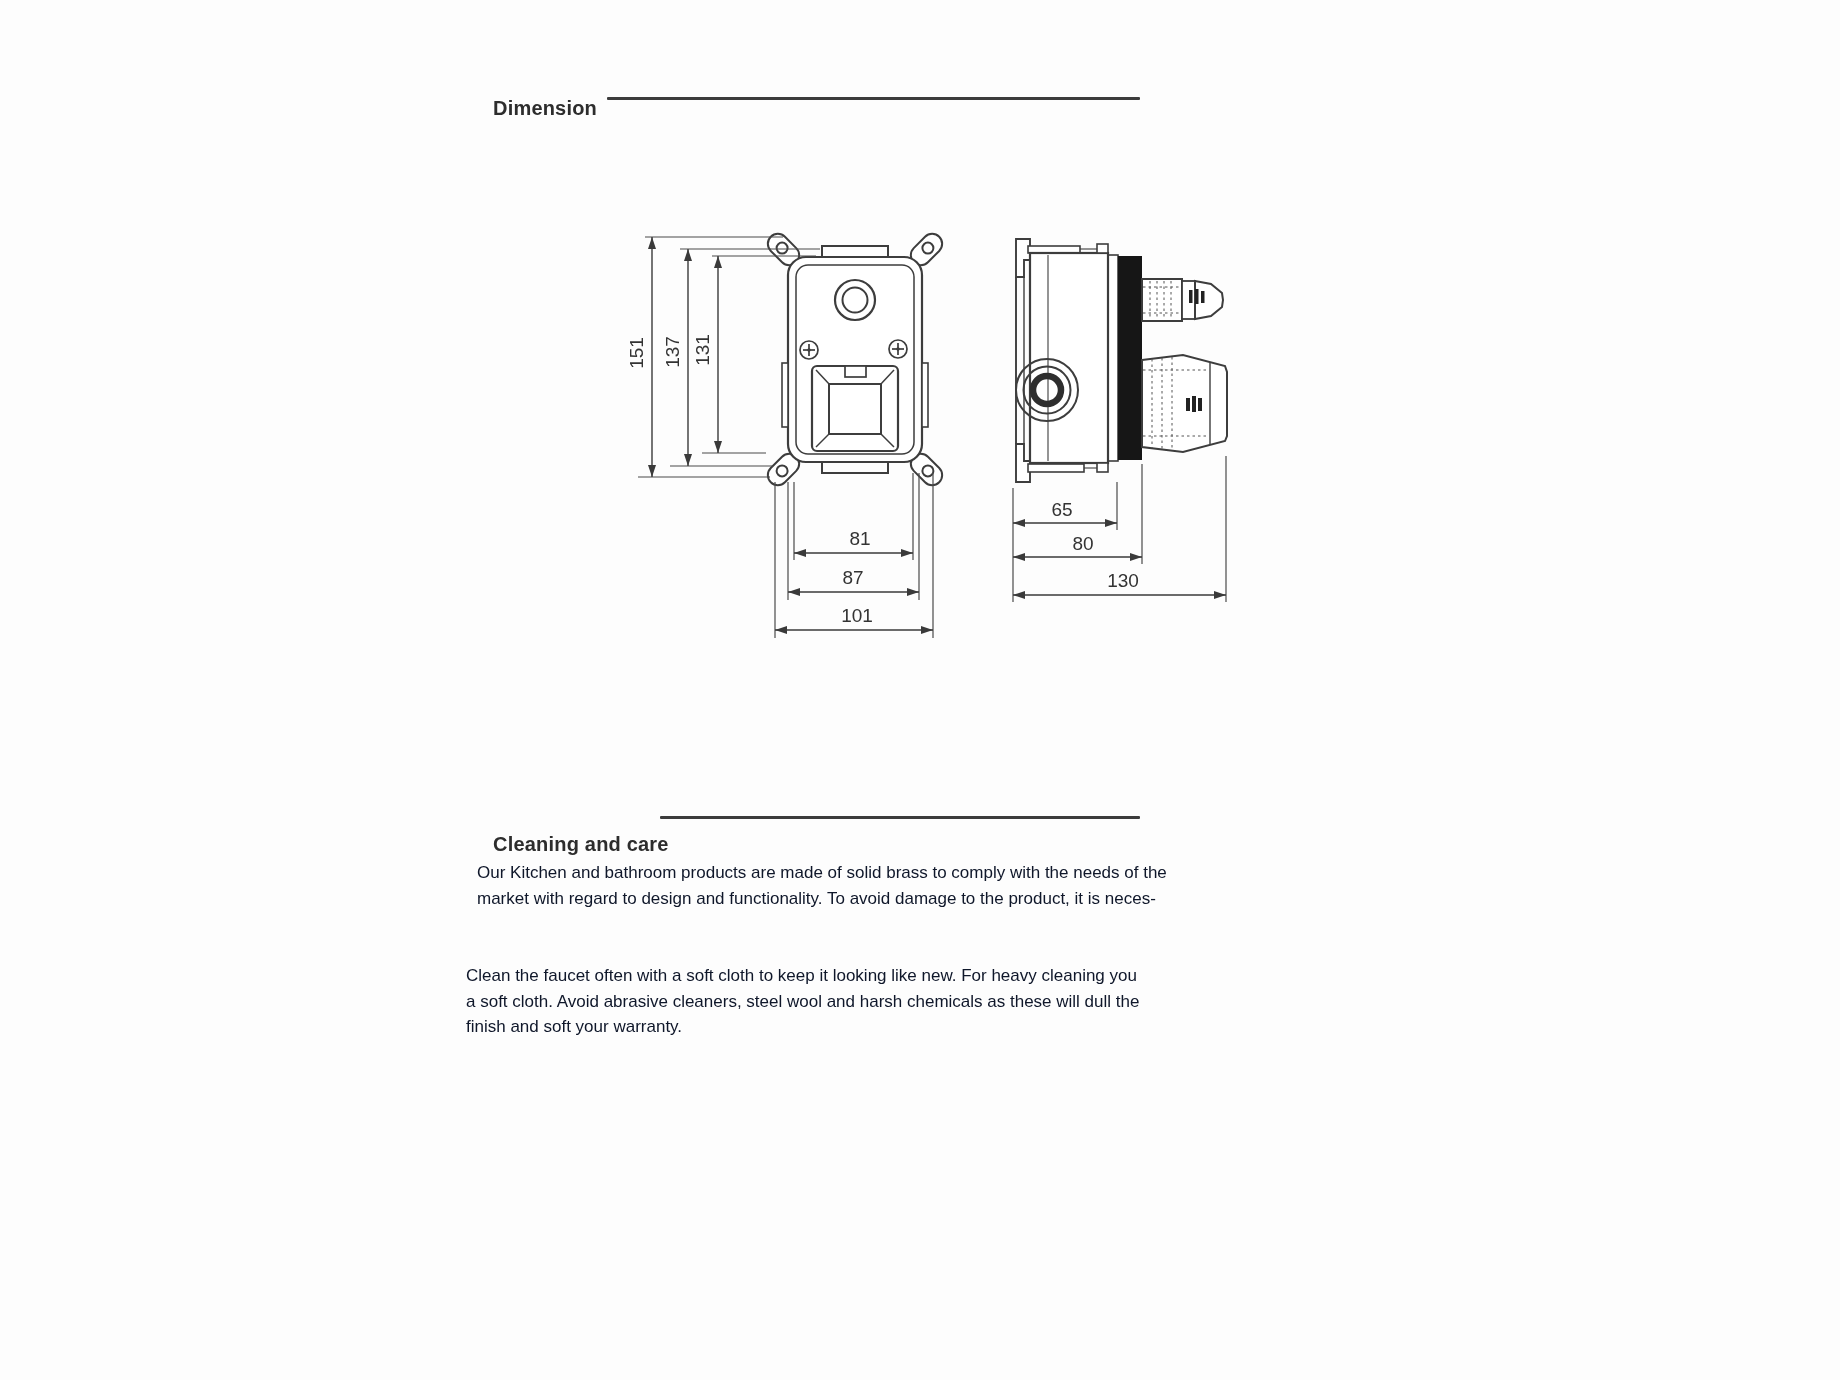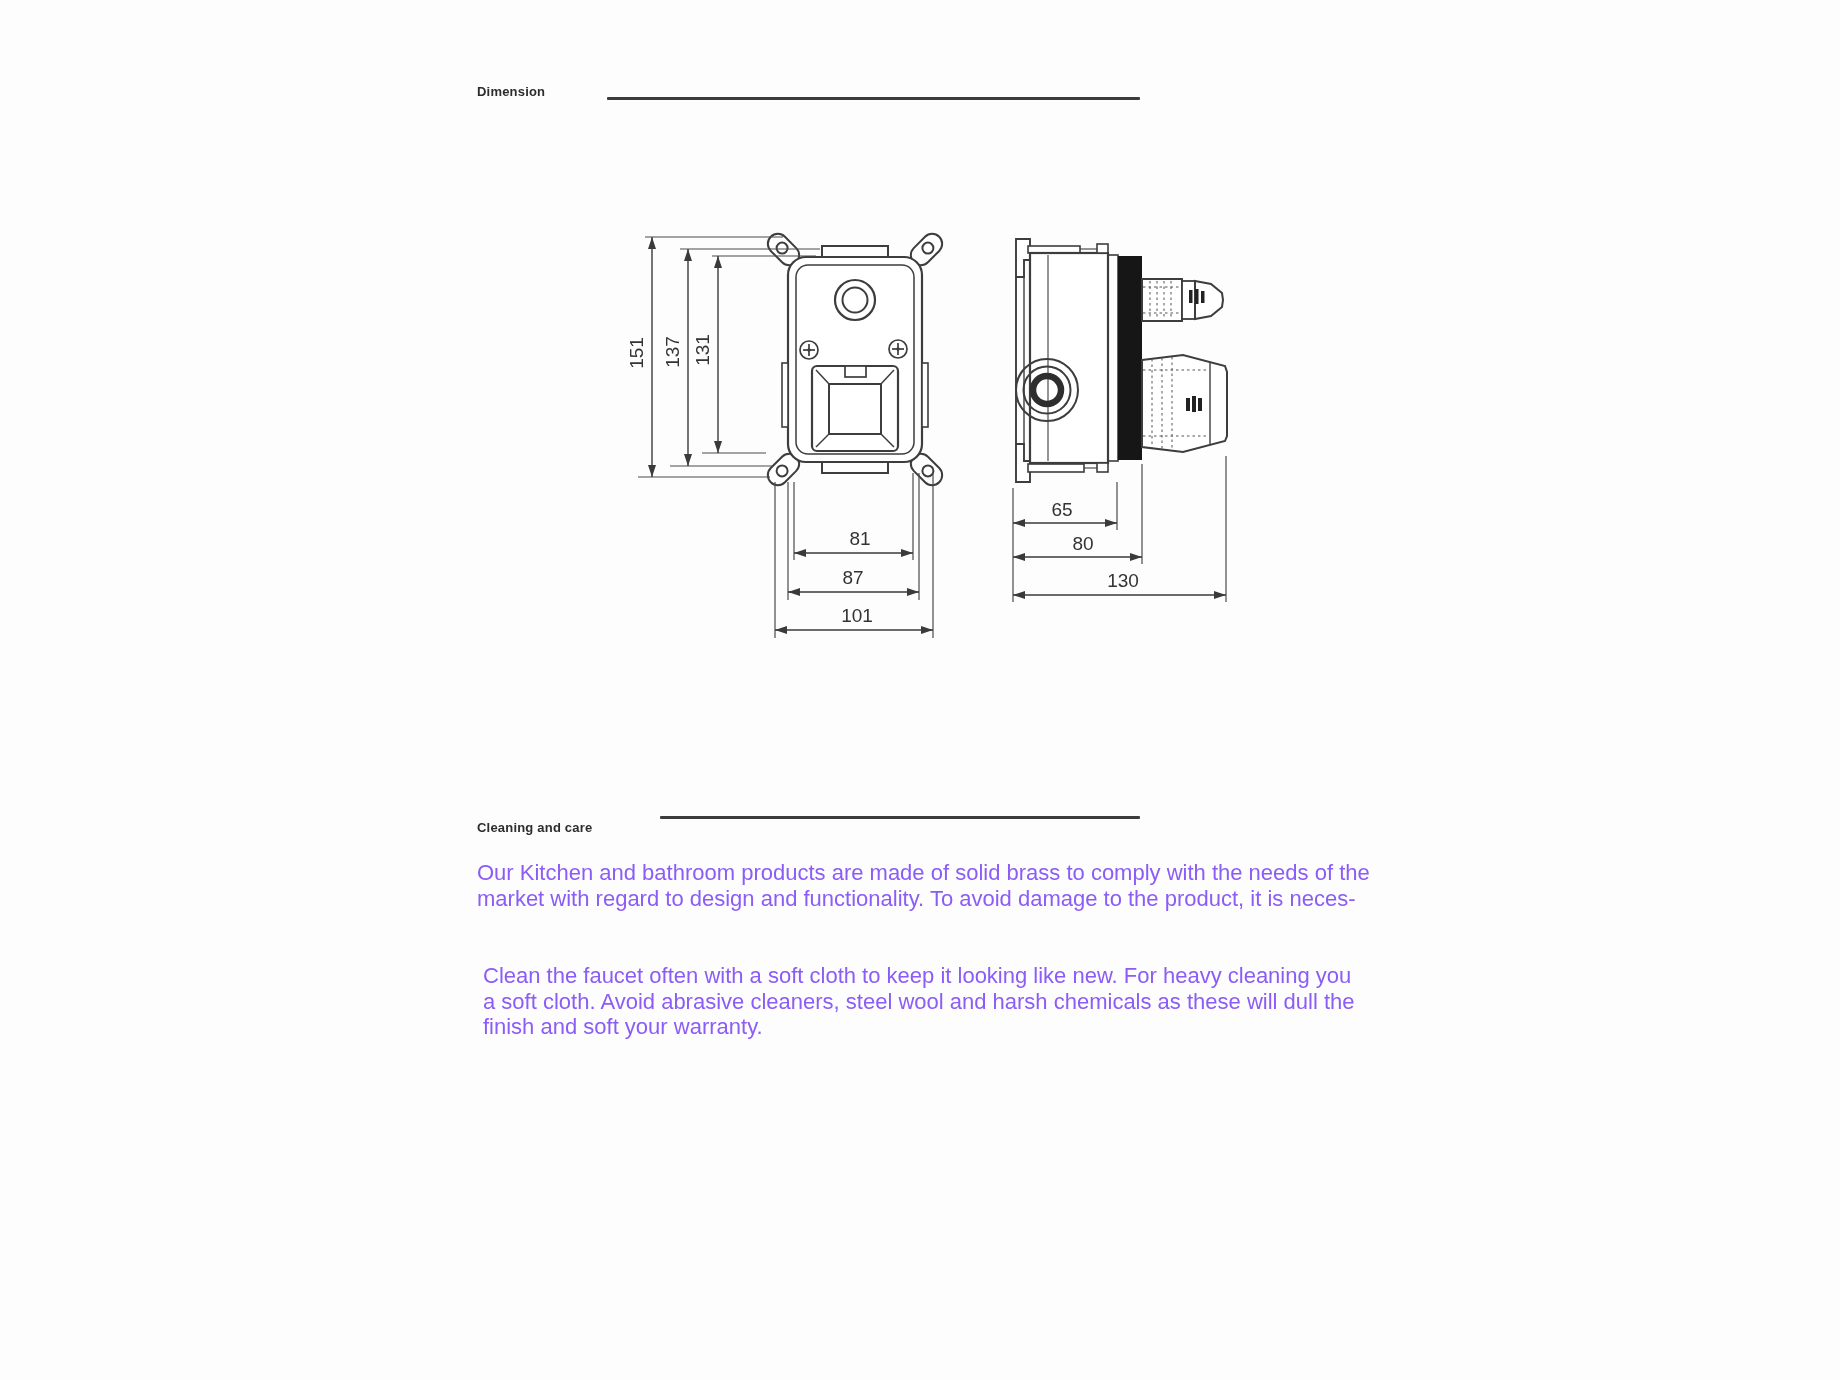--- a/index.html
+++ b/index.html
@@ -6,37 +6,37 @@
   #page{
     position:relative;
     width:1840px;height:1380px;
     background:#fdfdfd;
     font-family:"Liberation Sans", sans-serif;
     color:#3a3a3a;
     overflow:hidden;
   }
   .abs{position:absolute;}
   h2.sec-title{
-    margin:0;
-    font-size:13px;
+    margin:16px;
+    font-size:20px;
     font-weight:700;
     color:#2d2d2d;
     letter-spacing:.2px;
     line-height:24px;
     text-align:right;
   }
   .sec-rule{
     height:2.5px;
     background:#3c3c3c;
     border-radius:1px;
   }
   .para{
-    font-size:22px;
+    font-size:17px;
     line-height:25.5px;
-    color:#8b5cf6;
+    color:#0f172a;
   }
   .para div{white-space:nowrap;}
   svg text{
     font-family:"Liberation Sans", sans-serif;
     font-size:19px;
     fill:#333333;
   }
   svg .ln{stroke:#3d3d3d;fill:none;}
   svg .fillw{fill:#ffffff;}
   svg .dim{stroke:#3a3a3a;stroke-width:1.4;fill:none;}
@@ -220,19 +220,19 @@
   </svg>
 
   <h2 class="sec-title abs" style="left:477px;top:816px;">Cleaning and care</h2>
   <div class="sec-rule abs" style="left:660px;top:816px;width:480px;"></div>
 
   <div class="para abs" style="left:477px;top:860px;">
     <div>Our Kitchen and bathroom products are made of solid brass to comply with the needs of the</div>
     <div>market with regard to design and functionality. To avoid damage to the product, it is neces-</div>
   </div>
 
-  <div class="para abs" style="left:483px;top:963px;">
+  <div class="para abs" style="left:466px;top:963px;">
     <div>Clean the faucet often with a soft cloth to keep it looking like new. For heavy cleaning you</div>
     <div>a soft cloth. Avoid abrasive cleaners, steel wool and harsh chemicals as these will dull the</div>
     <div>finish and soft your warranty.</div>
   </div>
 
 </div>
 
 </body></html>

